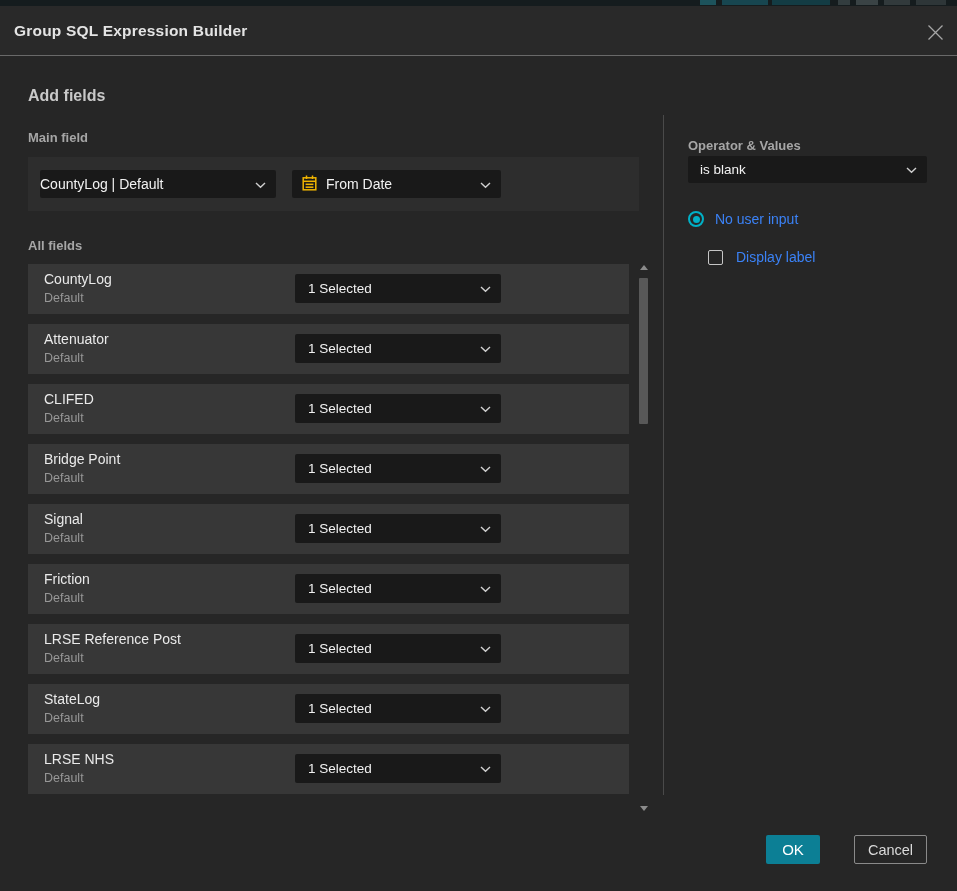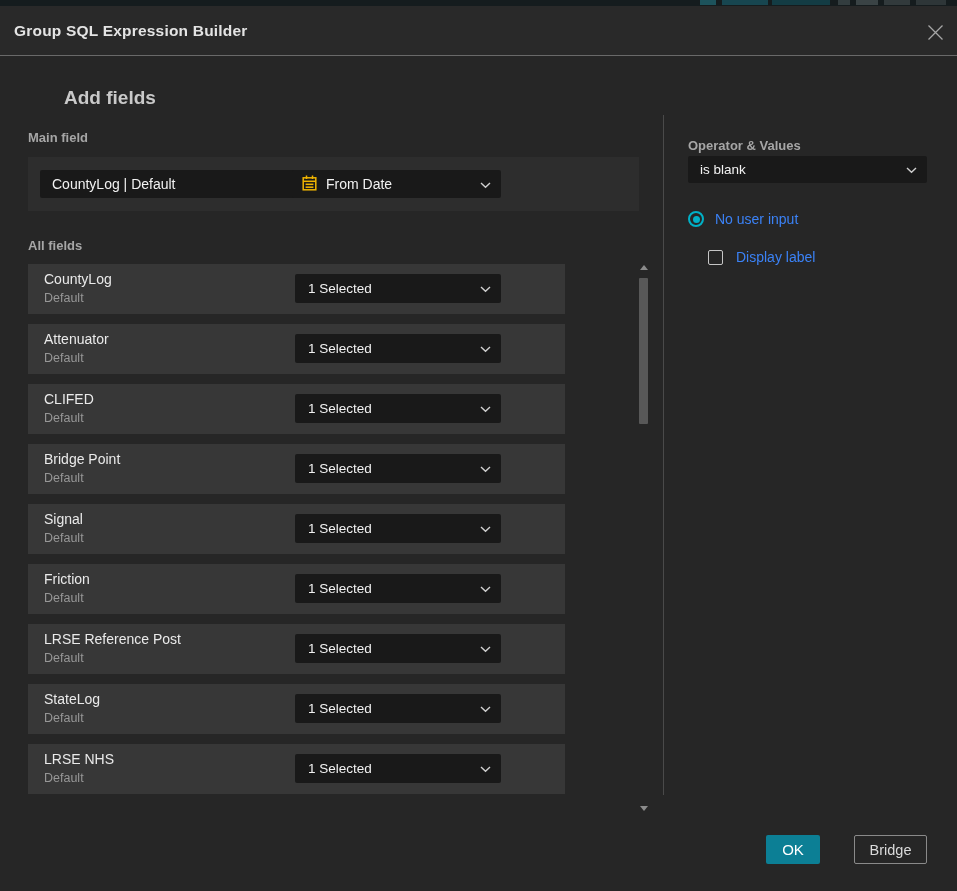--- a/index.html
+++ b/index.html
@@ -12,36 +12,36 @@
 
   .dialog { position:absolute; top:6px; left:0; width:957px; height:885px; background:#262626; }
 
   .titlebar { position:absolute; top:0; left:0; right:0; height:50px; background:#292929;
               border-bottom:1px solid #696969; }
   .title { position:absolute; left:14px; top:0; line-height:50px; font-size:15.5px; font-weight:700;
            color:#e4e4e4; letter-spacing:.2px; }
   .close-btn { position:absolute; right:13px; top:17px; width:18px; height:18px; background:none;
                border:none; cursor:pointer; padding:0; line-height:0; }
 
-  .h-add { position:absolute; left:28px; top:81px; font-size:19px; font-weight:700; color:#c9c9c9;margin-left:36px; }
+  .h-add { position:absolute; left:28px; top:81px; font-size:16px; font-weight:700; color:#c9c9c9; }
   .h-sub { position:absolute; font-size:13px; font-weight:700; color:#a6a6a6; }
   .h-mainfield { left:28px; top:124px; }
   .h-allfields { left:28px; top:232px; }
   .h-operator  { left:688px; top:124px;margin-top:8px; }
 
   .select { background:#191919; border-radius:2px; display:flex; align-items:center;
             color:#f2f2f2; font-size:14px; cursor:pointer; white-space:nowrap; }
   .select .chev { margin-left:auto; margin-right:10px; flex:0 0 auto; }
 
   .main-panel { position:absolute; left:28px; top:151px; width:611px; height:54px; background:#2d2d2d; }
-  .sel-layer { position:absolute; left:12px; top:13px; width:276px; height:28px; padding-left:12px; }
+  .sel-layer { position:absolute; left:12px; top:13px; width:236px; height:28px; }
   .sel-date  { position:absolute; left:264px; top:13px; width:209px; height:28px; padding-left:10px;justify-content:space-between; }
   .sel-date .cal { margin-right:9px; flex:0 0 auto; }
 
-  .fields-list { position:absolute; left:28px; top:258px; width:537px; }
+  .fields-list { position:absolute; left:28px; top:258px; width:601px; }
   .field-row { position:relative; height:50px; margin-bottom:10px; background:#373737; }
   .row-name { position:absolute; left:16px; top:7px;  font-size:14px;   color:#eaeaea; }
   .row-sub  { position:absolute; left:16px; top:27px; font-size:12.5px; color:#989898; }
   .row-select { position:absolute; left:267px; top:10px; width:206px; height:29px;
                 padding-left:13px; font-size:13.5px; }
 
   .scrollbar { position:absolute; left:636px; top:256px; width:16px; height:549px; }
   .sb-up   { position:absolute; top:3px; left:4px; width:0; height:0;
              border-left:4px solid transparent; border-right:4px solid transparent;
              border-bottom:5px solid #8b8b8b; }
@@ -278,15 +278,15 @@
     <span class="radio"></span>
     <span class="ctl-label">No user input</span>
   </div>
 
   <div class="check-row">
     <span class="checkbox"></span>
     <span class="ctl-label">Display label</span>
   </div>
 
   <button class="btn-ok">OK</button>
-  <button class="btn-cancel">Bridge</button>
+  <button class="btn-cancel">Cancel</button>
 
 </div>
 
 </body></html>

